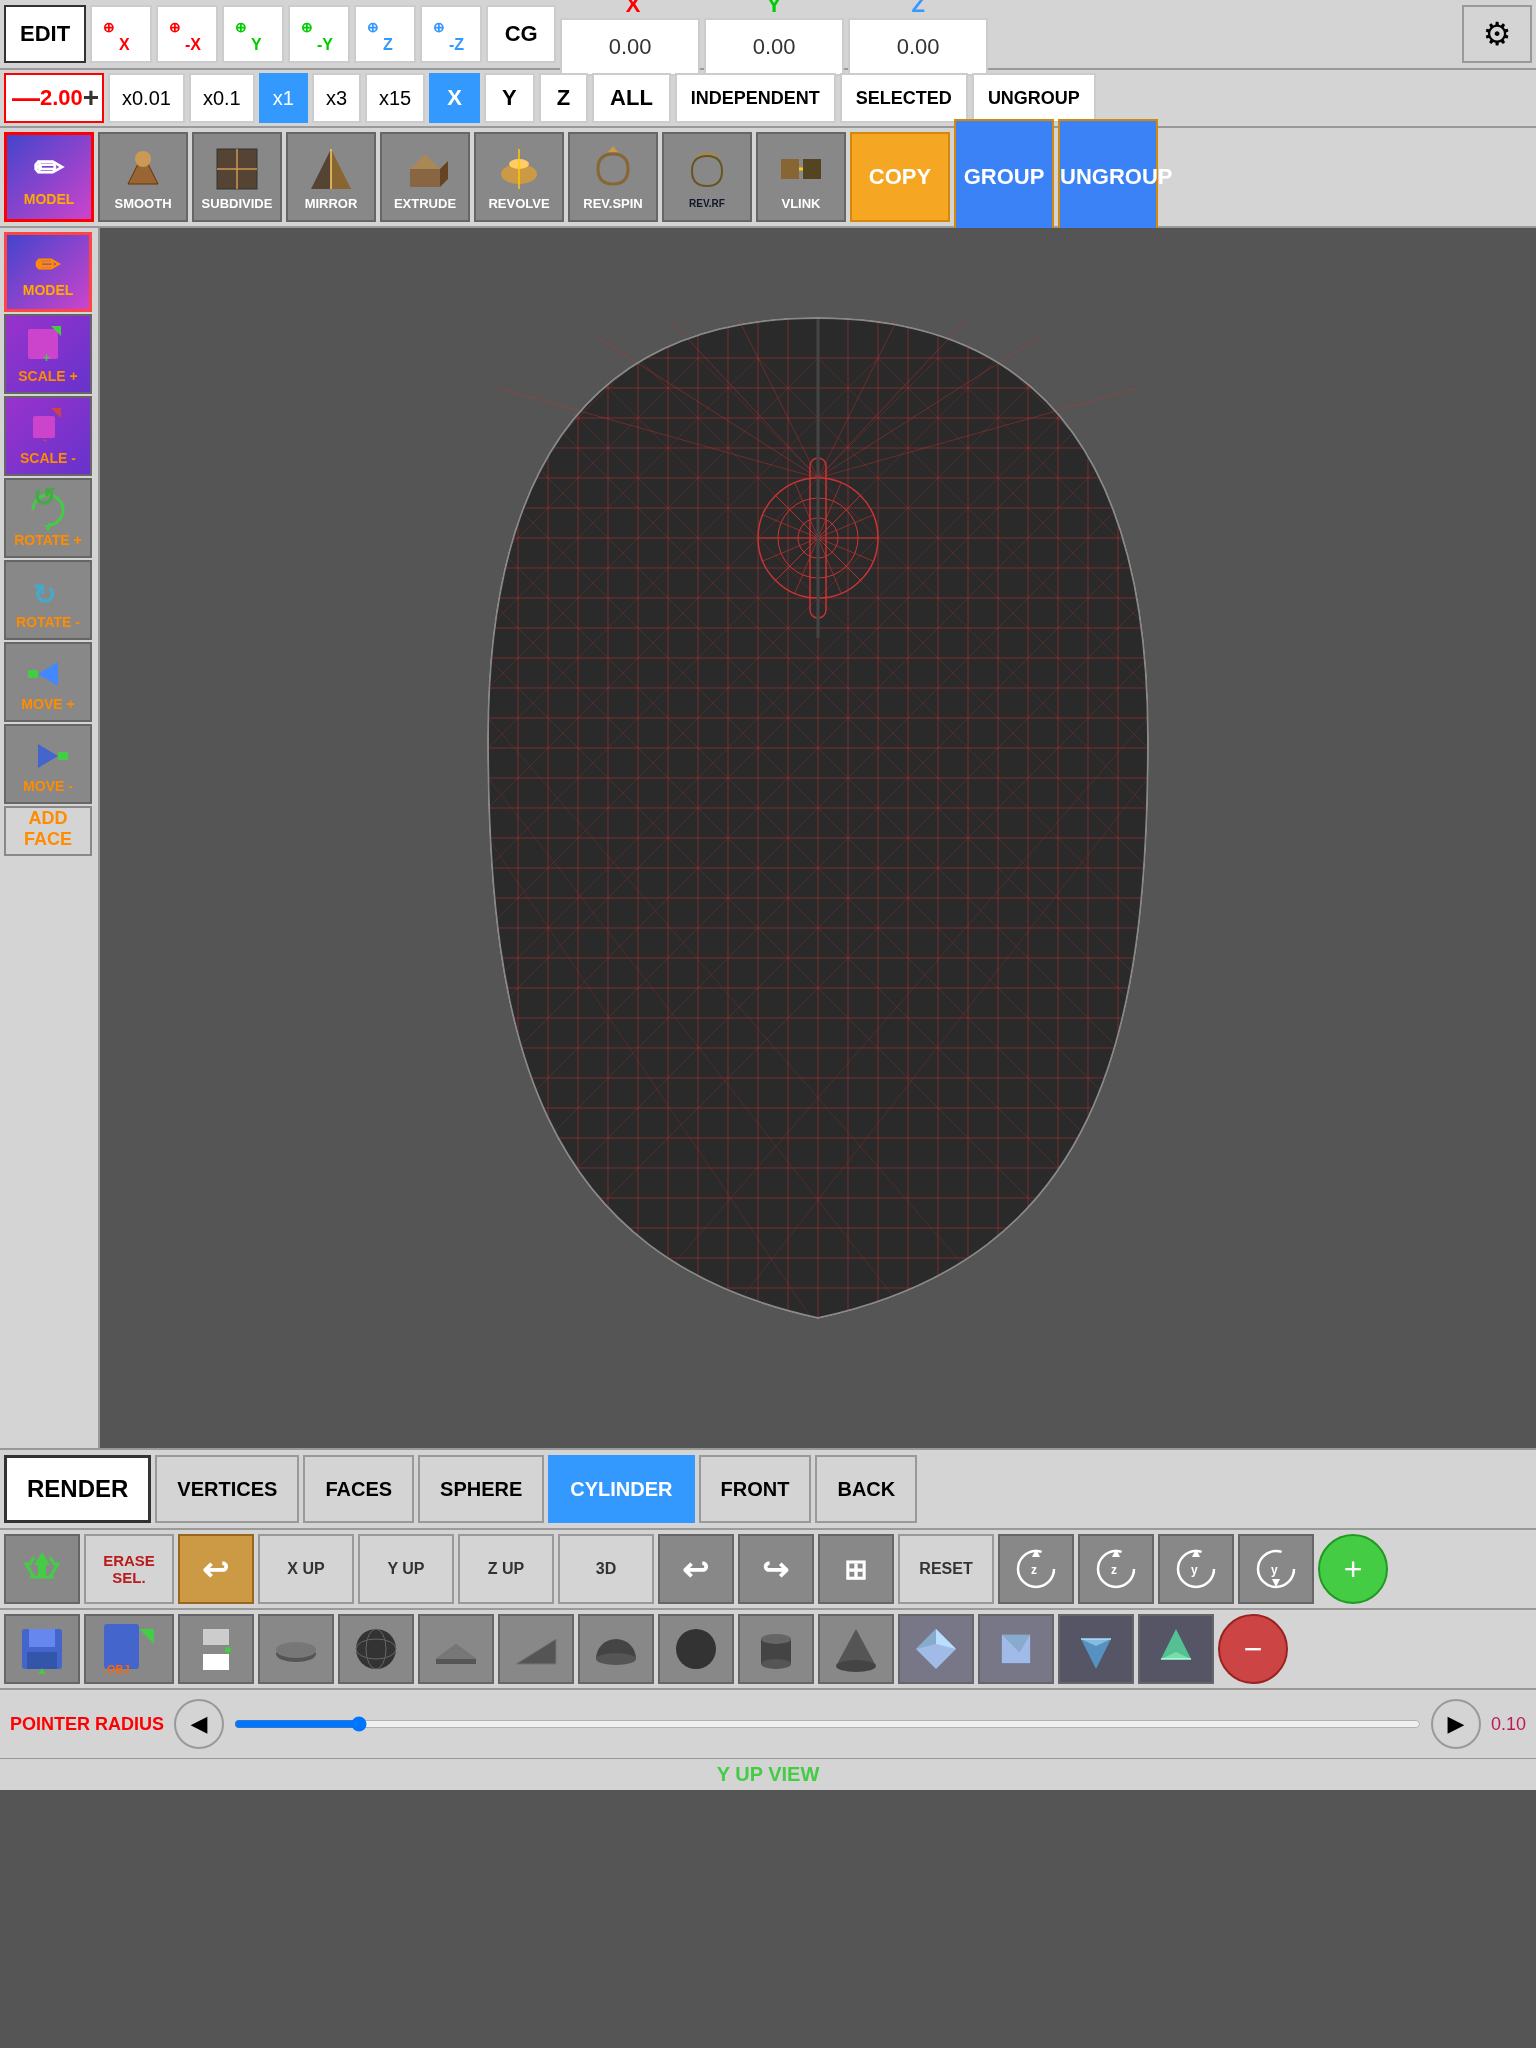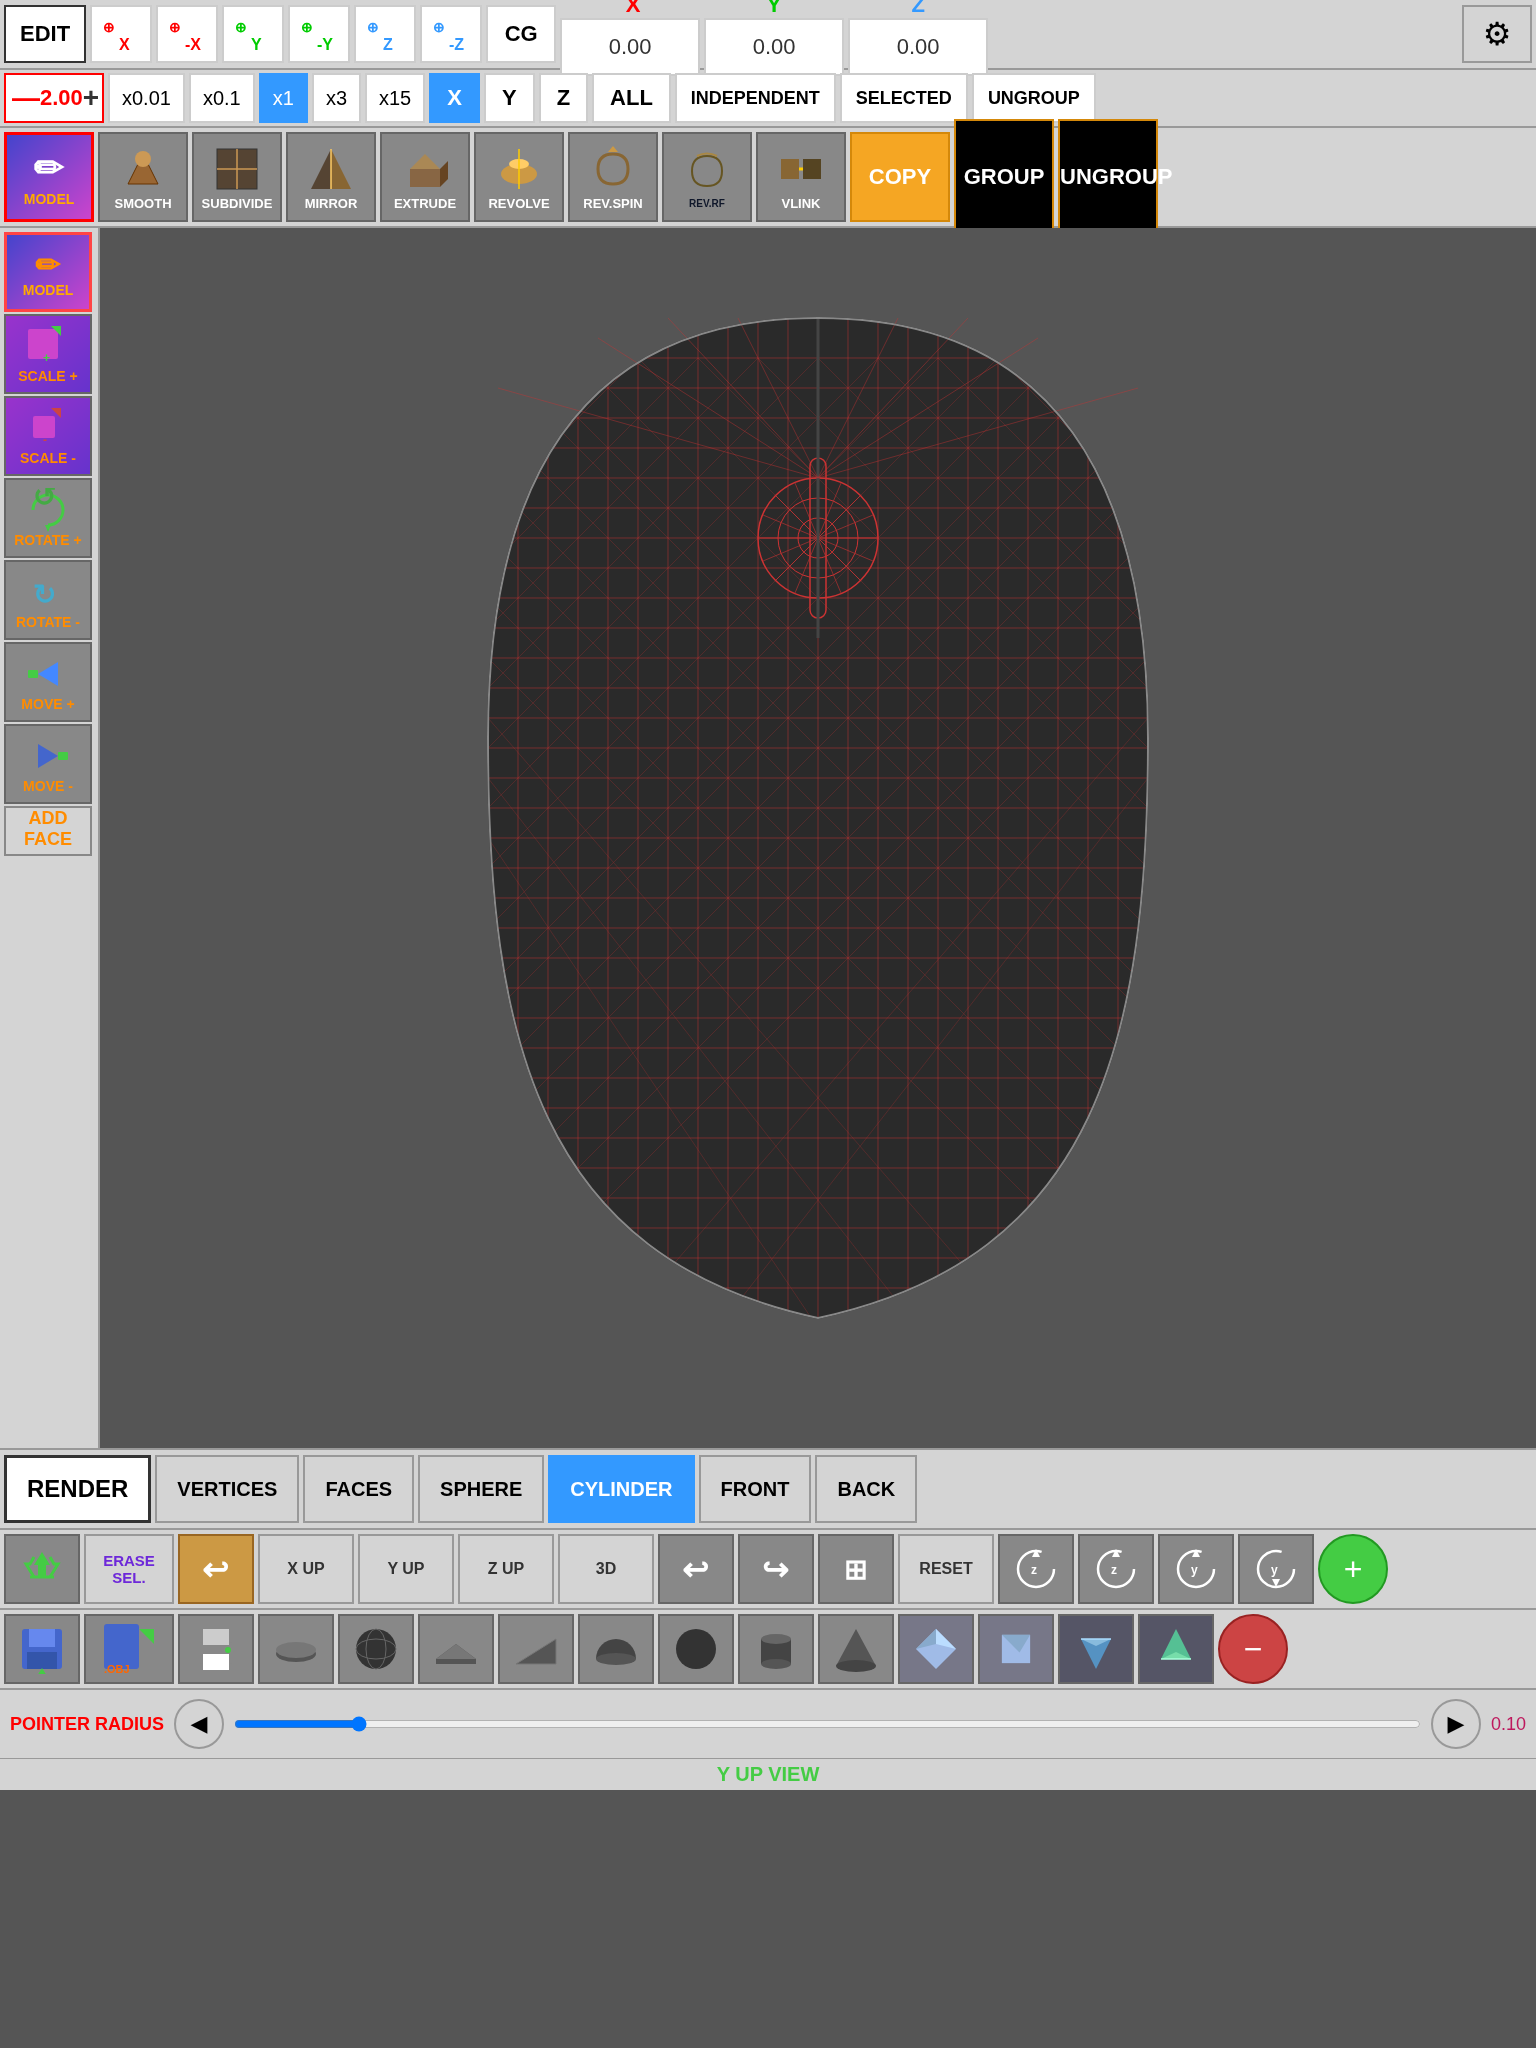--- a/index.html
+++ b/index.html
@@ -173,21 +173,21 @@
       background: #f5a623;
       border: 2px solid #d4880a;
       color: #fff;
       font-weight: bold;
       font-size: 22px;
       width: 100px;
       height: 90px;
       cursor: pointer;
     }
     .tool-btn-group {
-      background: #000000;
+      background: #3b82f6;
       border: 2px solid #d4880a;
       color: #fff;
       font-weight: bold;
       font-size: 22px;
       width: 100px;
       height: 116px;
       cursor: pointer;
     }
 
     
@@ -815,21 +815,21 @@
   <div class="bottom-toolbar2">
 
     <div class="bottom-btn">
       <svg width="44" height="44" viewBox="0 0 44 44">
         <path d="M22 5 L30 18 H26 L26 30 H18 L18 18 H14 Z" fill="#44cc44"></path>
         <path d="M14 30 L6 17 H10 L14 10" fill="none" stroke="#44cc44" stroke-width="3"></path>
         <path d="M30 30 L38 17 H34 L30 10" fill="none" stroke="#44cc44" stroke-width="3"></path>
         <line x1="10" y1="30" x2="34" y2="30" stroke="#44cc44" stroke-width="3"></line>
       </svg>
     </div>
-    <div class="bottom-btn" style="width:90px; font-size:15px; color:#6d28d9; background:#d4d4d4; border-color:#999;">
+    <div class="bottom-btn" style="width:90px; font-size:15px; color:#b91c1c; background:#d4d4d4; border-color:#999;">
       <span>ERASE<br>SEL.</span>
     </div>
 
     <div class="bottom-btn" style="background:#cc9944; border-color:#996622;">
       <span style="font-size:32px; color:#fff;">↩</span>
     </div>
     <div class="bottom-btn-text">
       <span>X UP</span>
     </div>
     <div class="bottom-btn-text">

